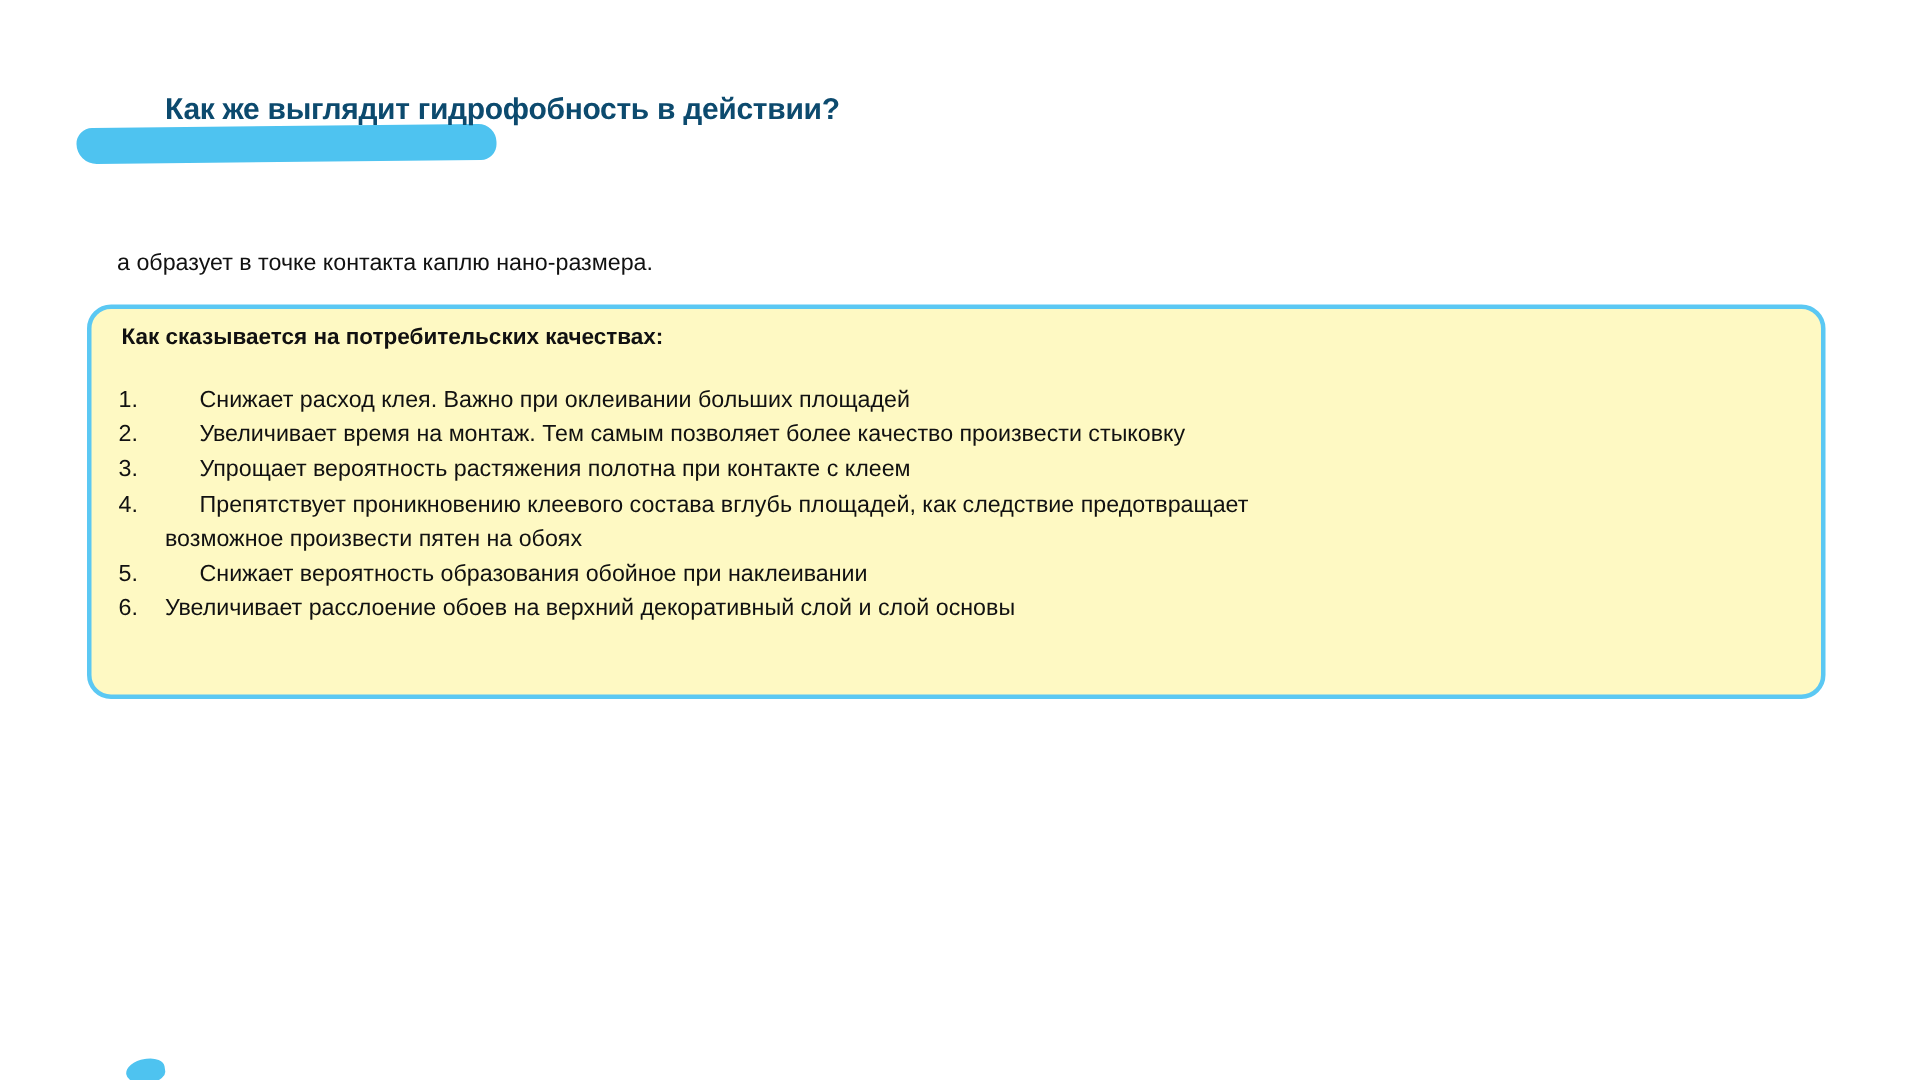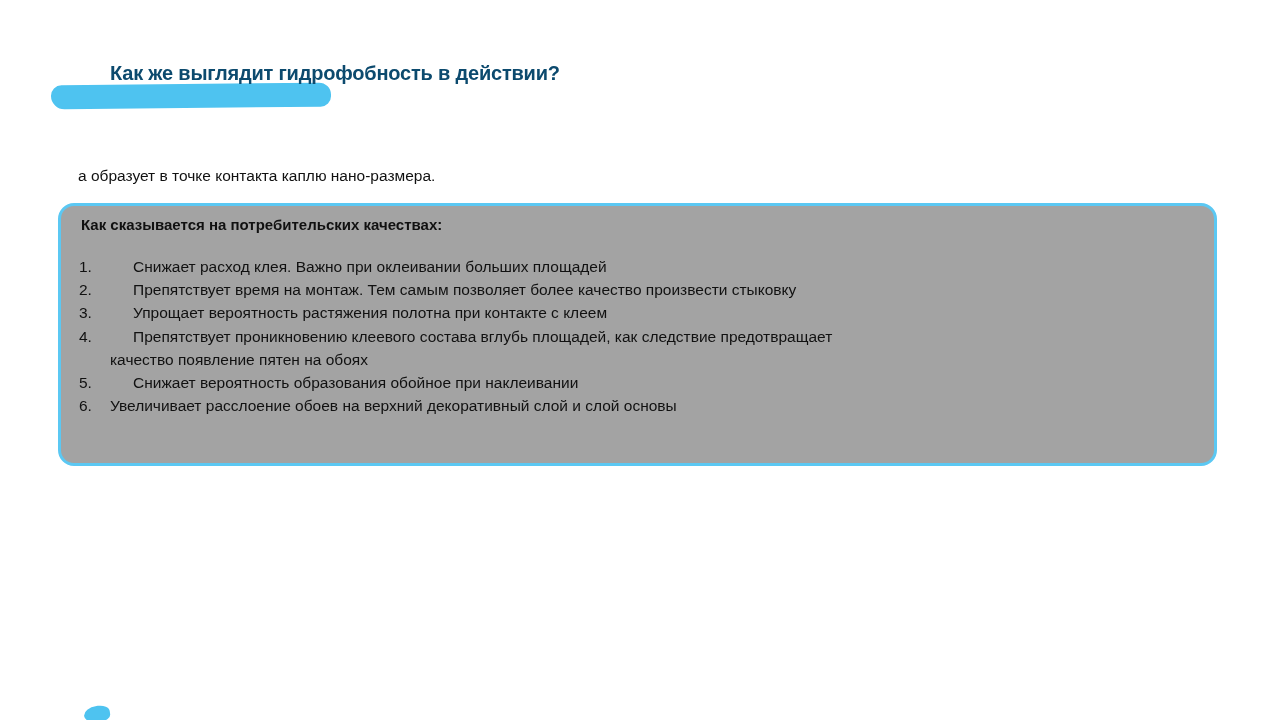--- a/index.html
+++ b/index.html
@@ -51,21 +51,21 @@
 
   
   .feature-box {
     position: absolute;
     left: 58px;
     top: 203px;
     width: 1153px;
     height: 257px;
     border: 3px solid #5BC8F3;
     border-radius: 16px;
-    background: #a3a3a3;
+    background: #fef9c3;
     z-index: 2;
   }
   .box-heading {
     position: absolute;
     left: 20px;
     top: 8px;
     font-size: 15px;
     font-weight: bold;
     line-height: 22px;
     white-space: pre-wrap;
@@ -118,32 +118,32 @@
 
     <div class="box-list">
 
       <div class="list-item">
         <span class="item-num">1.</span>
         <div class="item-line-first">Снижает расход клея. Важно при оклеивании больших площадей</div>
       </div>
 
       <div class="list-item">
         <span class="item-num">2.</span>
-        <div class="item-line-first">Препятствует время на монтаж. Тем самым позволяет более качество произвести стыковку</div>
+        <div class="item-line-first">Увеличивает время на монтаж. Тем самым позволяет более качество произвести стыковку</div>
       </div>
 
       <div class="list-item">
         <span class="item-num">3.</span>
         <div class="item-line-first">Упрощает вероятность растяжения полотна при контакте с клеем</div>
       </div>
 
       <div class="list-item">
         <span class="item-num">4.</span>
         <div class="item-line-first">Препятствует проникновению клеевого состава вглубь площадей, как следствие предотвращает</div>
-        <div class="item-line-cont">качество появление пятен на обоях</div>
+        <div class="item-line-cont">возможное произвести пятен на обоях</div>
       </div>
 
       <div class="list-item">
         <span class="item-num">5.</span>
         <div class="item-line-first">Снижает вероятность образования обойное при наклеивании</div>
       </div>
 
       <div class="list-item">
         <span class="item-num">6.</span>
         <div class="item-line-cont">Увеличивает расслоение обоев на верхний декоративный слой и слой основы</div>

